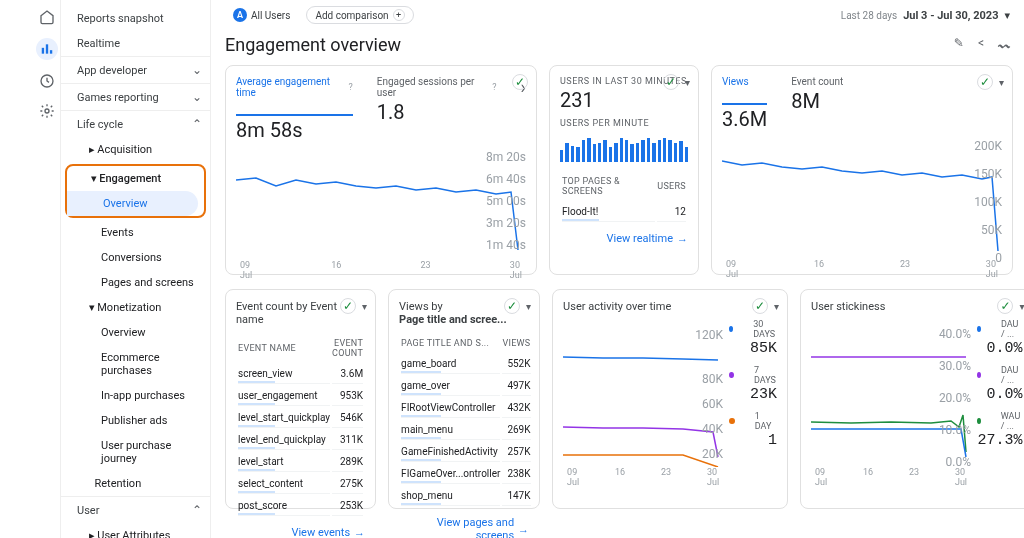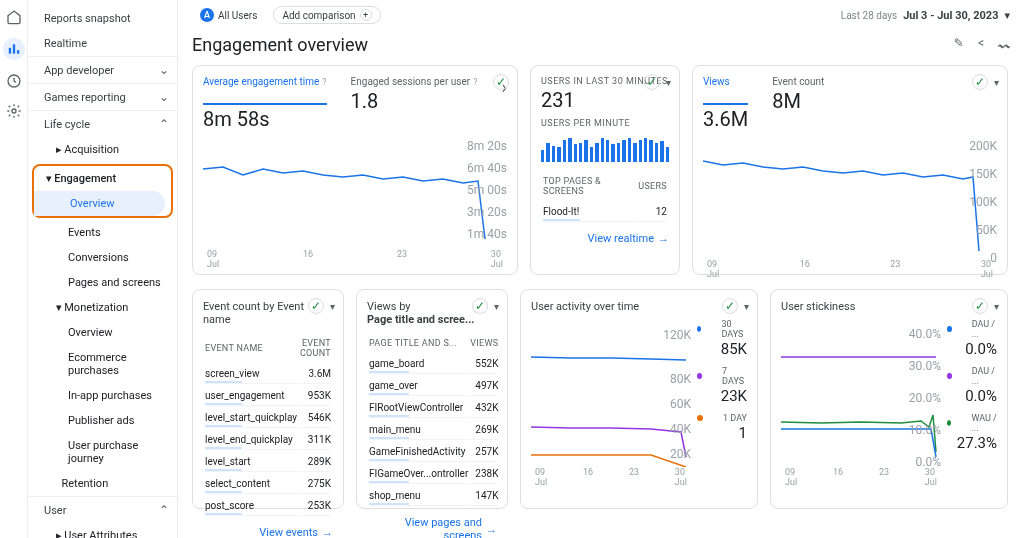--- a/index.html
+++ b/index.html
@@ -1,28 +1,28 @@
 <!DOCTYPE html>
 <html><head>
 <meta charset="utf-8">
 <style>
   * { box-sizing: border-box; margin: 0; padding: 0; }
   body { font-family: "Google Sans", Roboto, Arial, sans-serif; font-size: 12px; color: #202124; background: #fff; width: 1024px; height: 538px; overflow: hidden; }
-  .app { display: flex; height: 100%; }
+  .app { display: flex; height: 100%; margin-left: 33px; }
   .rail { width: 28px; border-right: 1px solid #eee; padding-top: 8px; display: flex; flex-direction: column; align-items: center; gap: 12px; }
   .rail .ic { width: 18px; height: 18px; display: flex; align-items: center; justify-content: center; color: #5f6368; }
   .rail .ic.active { background: #e8f0fe; color: #1a73e8; border-radius: 50%; width: 22px; height: 22px; }
   .sidebar { width: 150px; border-right: 1px solid #eee; padding-top: 6px; font-size: 11px; }
   .sb-item { padding: 6px 8px 6px 16px; display: flex; justify-content: space-between; align-items: center; cursor: pointer; color: #3c4043; }
   .sb-item.section { font-weight: 400; border-top: 1px solid #eee; }
   .sb-child { padding: 6px 8px 6px 28px; cursor: pointer; }
   .sb-child2 { padding: 6px 8px 6px 40px; cursor: pointer; }
   .sb-expand { color: #5f6368; font-size: 12px; }
   .highlight-box { border: 2px solid #e8710a; border-radius: 8px; margin: 2px 4px; }
-  .highlight-box .sb-child { padding-left: 12px; font-weight: 500; }
+  .highlight-box .sb-child { padding-left: 24px; font-weight: 500; }
   .highlight-box .sb-child2 { padding-left: 36px; color: #1a73e8; background: #e8f0fe; border-radius: 0 14px 14px 0; margin-right: 6px; }
   .main { flex: 1; background: #fff; overflow: hidden; }
   .topbar { display: flex; align-items: center; gap: 8px; padding: 6px 14px; }
   .chip { display: inline-flex; align-items: center; gap: 4px; border: 1px solid #dadce0; border-radius: 14px; padding: 2px 8px; font-size: 10px; color: #3c4043; }
   .chip.blue { border: none; background: transparent; }
   .chip.blue .dot { width: 14px; height: 14px; border-radius: 50%; background: #1a73e8; color: #fff; display: inline-flex; align-items: center; justify-content: center; font-size: 9px; font-weight: 600; }
   .chip .plus { border: 1px solid #dadce0; border-radius: 50%; width: 12px; height: 12px; display: inline-flex; align-items: center; justify-content: center; font-size: 9px; }
   .date { margin-left: auto; font-size: 11px; color: #3c4043; display: flex; gap: 6px; align-items: center; }
   .date .lbl { color: #80868b; font-size: 10px; }
   .title-row { display: flex; align-items: center; padding: 4px 14px 10px; }
@@ -48,21 +48,21 @@
   .tbl th.r, .tbl td.r { text-align: right; }
   .tbl td { padding: 4px 0; border-bottom: 1px solid #f1f3f4; }
   .tbl td.name { position: relative; }
   .tbl td.name::after { content: ""; position: absolute; bottom: 0; left: 0; height: 2px; width: 40%; background: #cfe3fc; }
   .mini-bars { display: flex; align-items: flex-end; gap: 2px; height: 30px; margin: 4px 0 8px; }
   .mini-bars div { width: 4px; background: #1a73e8; }
   .sec-lbl { font-size: 9px; letter-spacing: 0.5px; color: #5f6368; }
   .row2 { margin-top: 14px; }
   .legend { font-size: 9px; color: #5f6368; display: flex; align-items: center; gap: 20px; margin-bottom: 1px; }
   .legend .d { width: 6px; height: 6px; border-radius: 50%; }
-  .legend-val { font-size: 15px; text-align: right; }
+  .legend-val { font-size: 15px; text-align: right; font-family: Liberation Mono, monospace; }
   .arrow-r { font-size: 18px; color: #5f6368; cursor: pointer; }
   .chart-with-legend { display: flex; gap: 6px; }
   .chart-with-legend .legs { display: flex; flex-direction: column; gap: 8px; align-items: flex-end; }
   .card-title { font-size: 11px; color: #3c4043; margin-bottom: 6px; }
 </style>
 </head>
 <body>
 
 <div class="app">
   <div class="rail">

